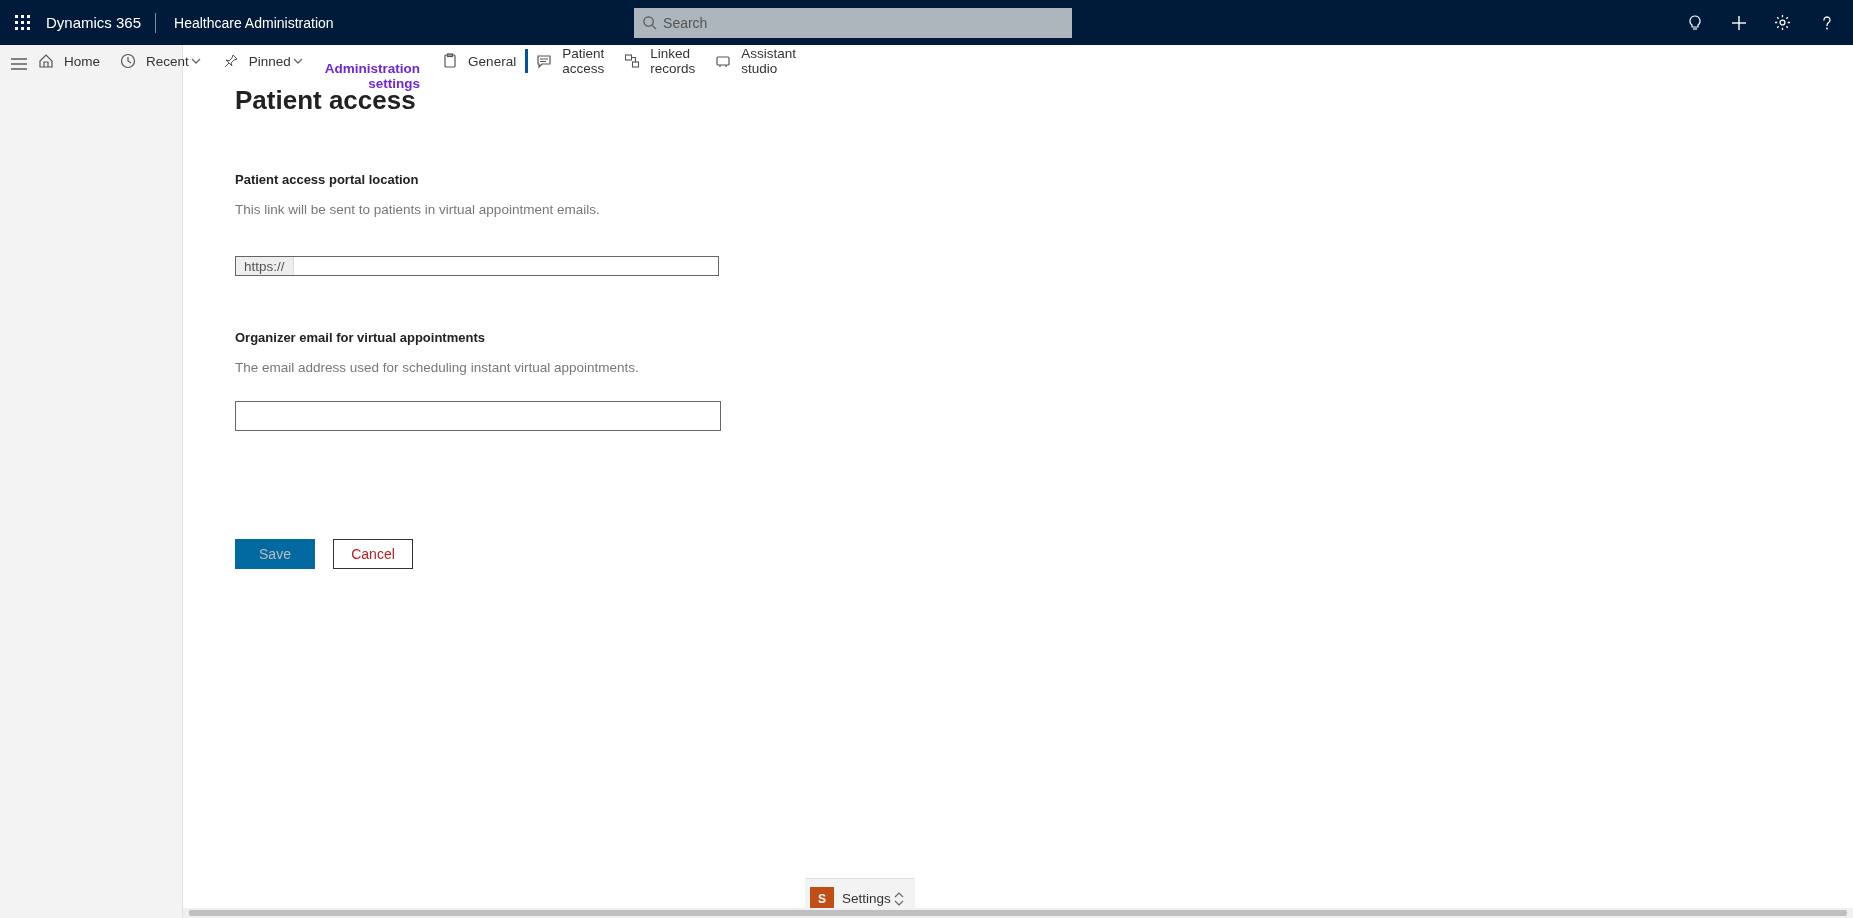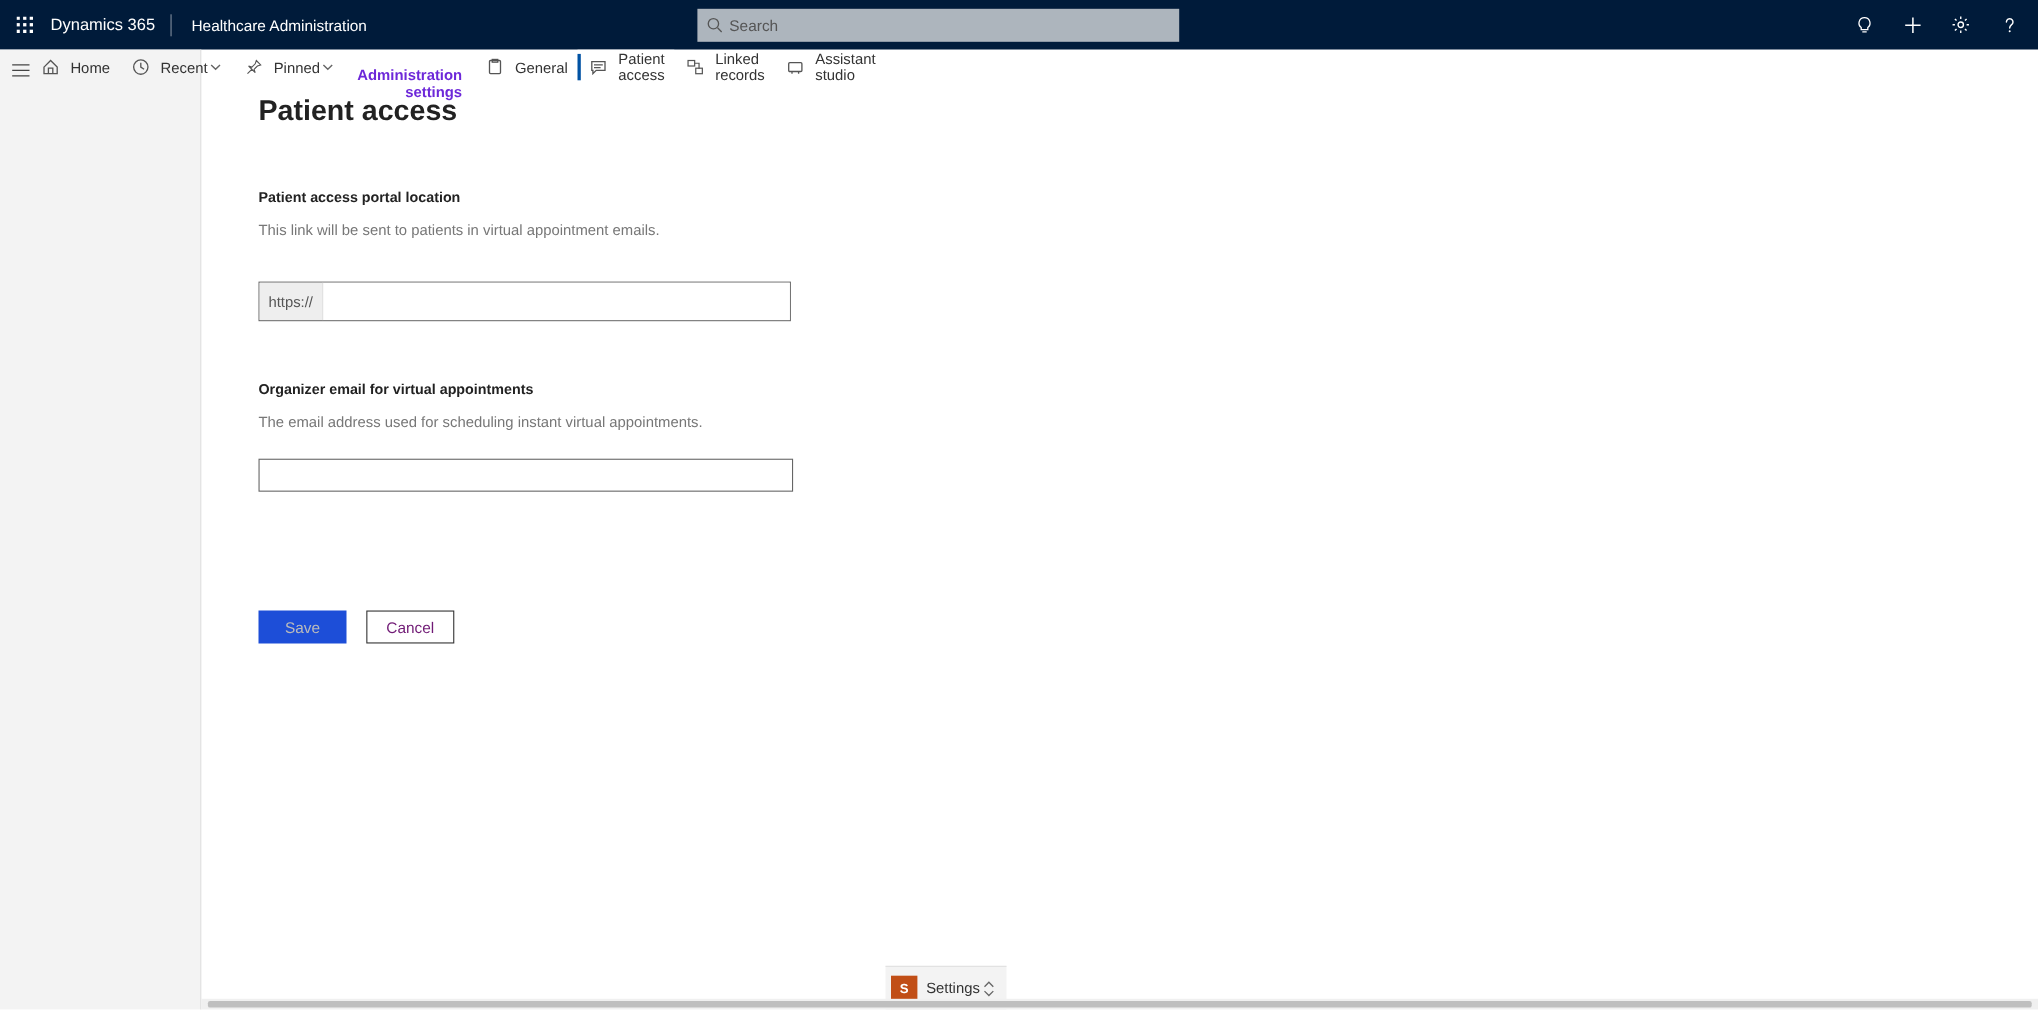--- a/index.html
+++ b/index.html
@@ -168,21 +168,21 @@
   .section-desc {
     font-size: 13.5px;
     color: #777;
     margin-bottom: 26px;
     margin-top: 15px;
   }
   .url-input-wrap {
     display: flex;
     width: 484px;
     border: 1px solid #666;
-    height: 36px;
+    height: 20px;
     margin-bottom: 54px;
     margin-top: 39px;
   }
   .url-prefix {
     background: #eee;
     border-right: 1px solid #ddd;
     display: flex; align-items: center;
     padding: 0 8px;
     font-size: 13.5px;
     color: #555;
@@ -207,29 +207,29 @@
   .btn {
     min-width: 80px;
     height: 30px;
     display: flex; align-items: center; justify-content: center;
     font-size: 14px;
     cursor: pointer;
     border: 1px solid transparent;
     padding: 0 16px;
   }
   .btn.save {
-    background: #1d4ed8;
+    background: #0369a1;
     color: #bbb;
     cursor: default;
     text-align: center;
   }
   .btn.cancel {
     background: #fff;
     border: 1px solid #333;
-    color: #701a75;
+    color: #b91c1c;
   }
 
   
   .hscroll {
     position: absolute;
     left: 183px; right: 0; bottom: 0;
     height: 10px;
     background: #f0f0f0;
   }
   .hscroll .thumb {

